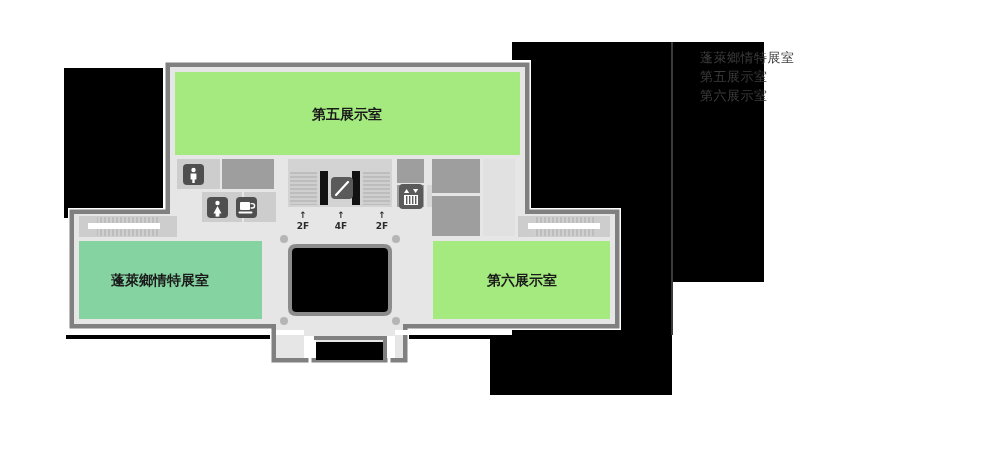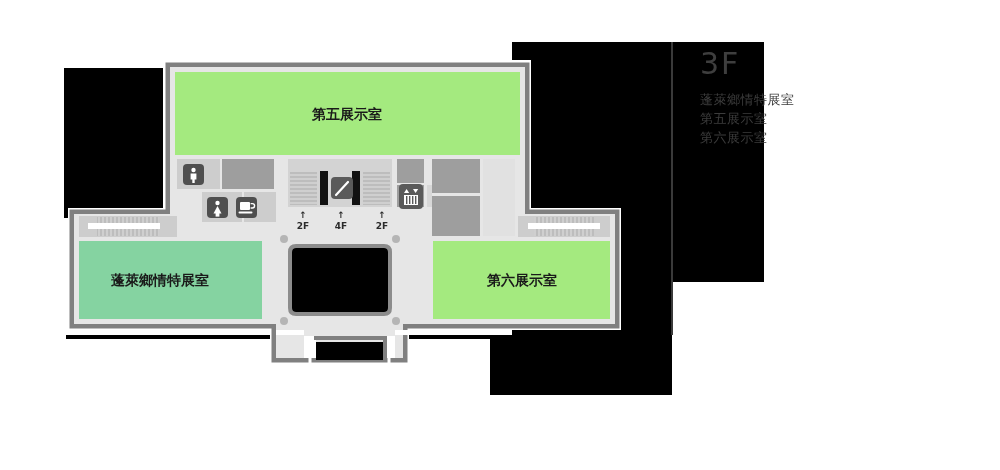--- a/index.html
+++ b/index.html
@@ -86,21 +86,20 @@
 <div id="stage">
 
   <div class="backdrop" style="left:64px; top:68px; width:106px; height:150px;"></div>
   <div class="backdrop" style="left:512px; top:42px; width:160px; height:293px;"></div>
   <div class="backdrop" style="left:672px; top:42px; width:92px; height:240px;"></div>
   <div class="backdrop" style="left:490px; top:335px; width:182px; height:60px;"></div>
   <div class="backdrop" style="left:66px; top:335px; width:426px; height:4px;"></div>
   <div class="vrule" style="left:671px; top:42px; width:2px; height:293px;"></div>
 
   <div id="info-panel">
-    <div id="floor-badge">3F</div>
     <a class="room-link">蓬萊鄉情特展室</a>
     <a class="room-link">第五展示室</a>
     <a class="room-link">第六展示室</a>
   </div>
 
   <svg id="plan" width="1000" height="470" viewBox="0 0 1000 470">
 
     <defs>
 
       <pattern id="treads-h" width="6" height="4" patternUnits="userSpaceOnUse">

